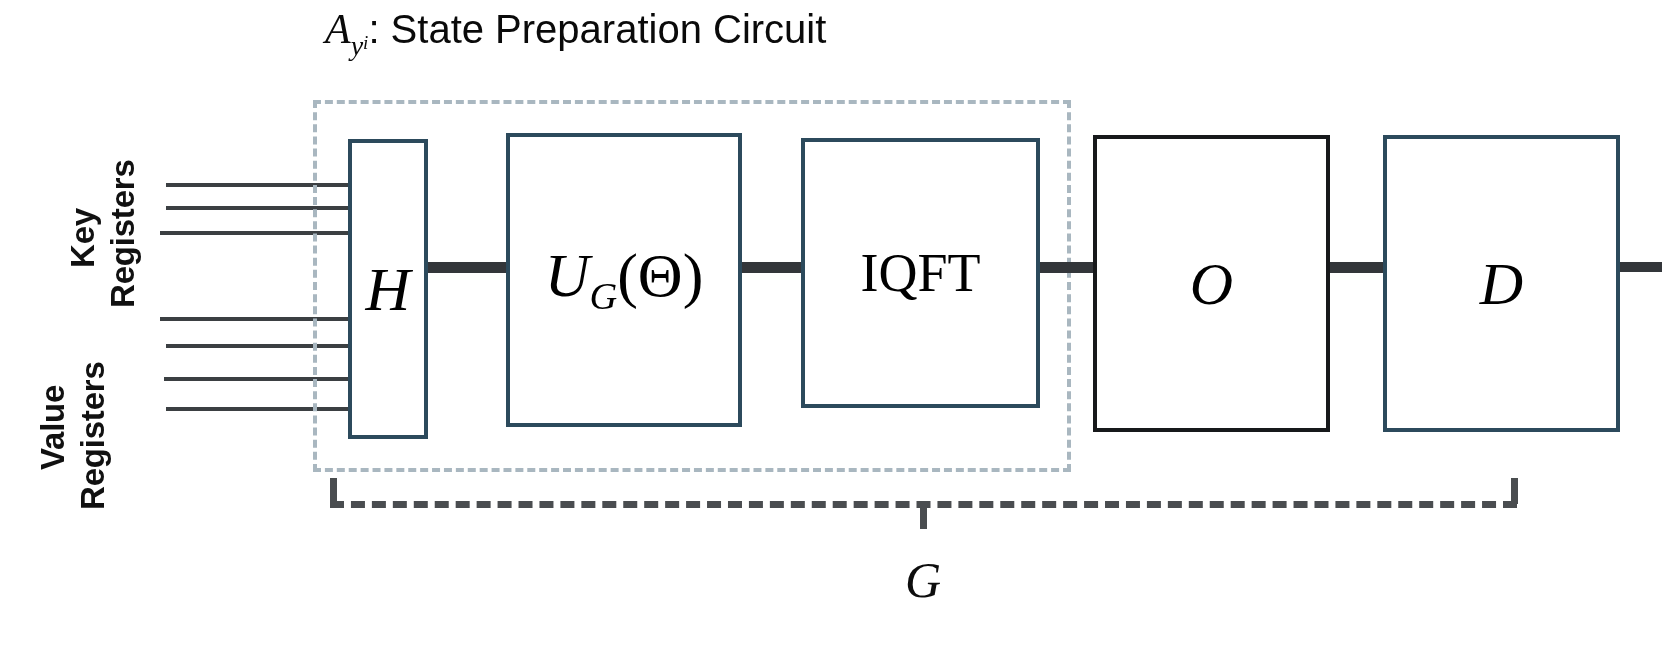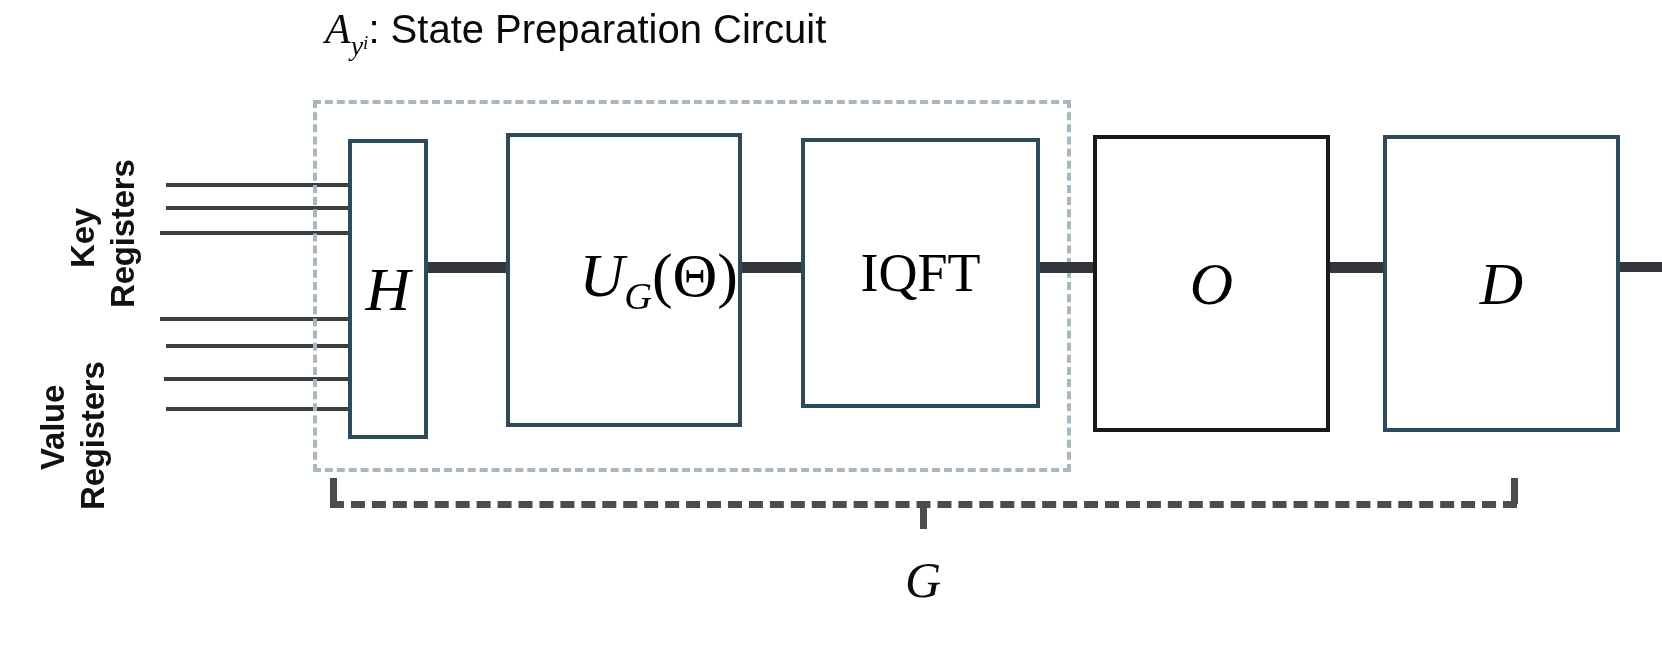--- a/index.html
+++ b/index.html
@@ -168,21 +168,21 @@
   <div class="conn" style="left:424px; top:262px; width:86px;"></div>
   <div class="conn" style="left:738px; top:262px; width:67px;"></div>
   <div class="conn" style="left:1036px; top:262px; width:61px;"></div>
   <div class="conn" style="left:1326px; top:262px; width:61px;"></div>
   <div class="wire-out" style="left:1616px; top:262px; width:46px;"></div>
 
   <div class="gate blue" style="left:348px; top:139px; width:80px; height:300px;">
     <span class="glabel" style="font-size:62px;">H</span>
   </div>
 
-  <div class="gate blue" style="left:506px; top:133px; width:236px; height:294px;justify-content:flex-end;">
+  <div class="gate blue" style="left:506px; top:133px; width:236px; height:294px;">
     <span class="glabel" style="font-size:62px;"><span>U</span><span class="gsub">G</span><span class="paren">(Θ)</span></span>
   </div>
 
   <div class="gate blue" style="left:801px; top:138px; width:239px; height:270px;">
     <span class="glabel upright" style="font-size:54px;">IQFT</span>
   </div>
 
   <div class="gate black" style="left:1093px; top:135px; width:237px; height:297px;">
     <span class="glabel" style="font-size:60px;">O</span>
   </div>

